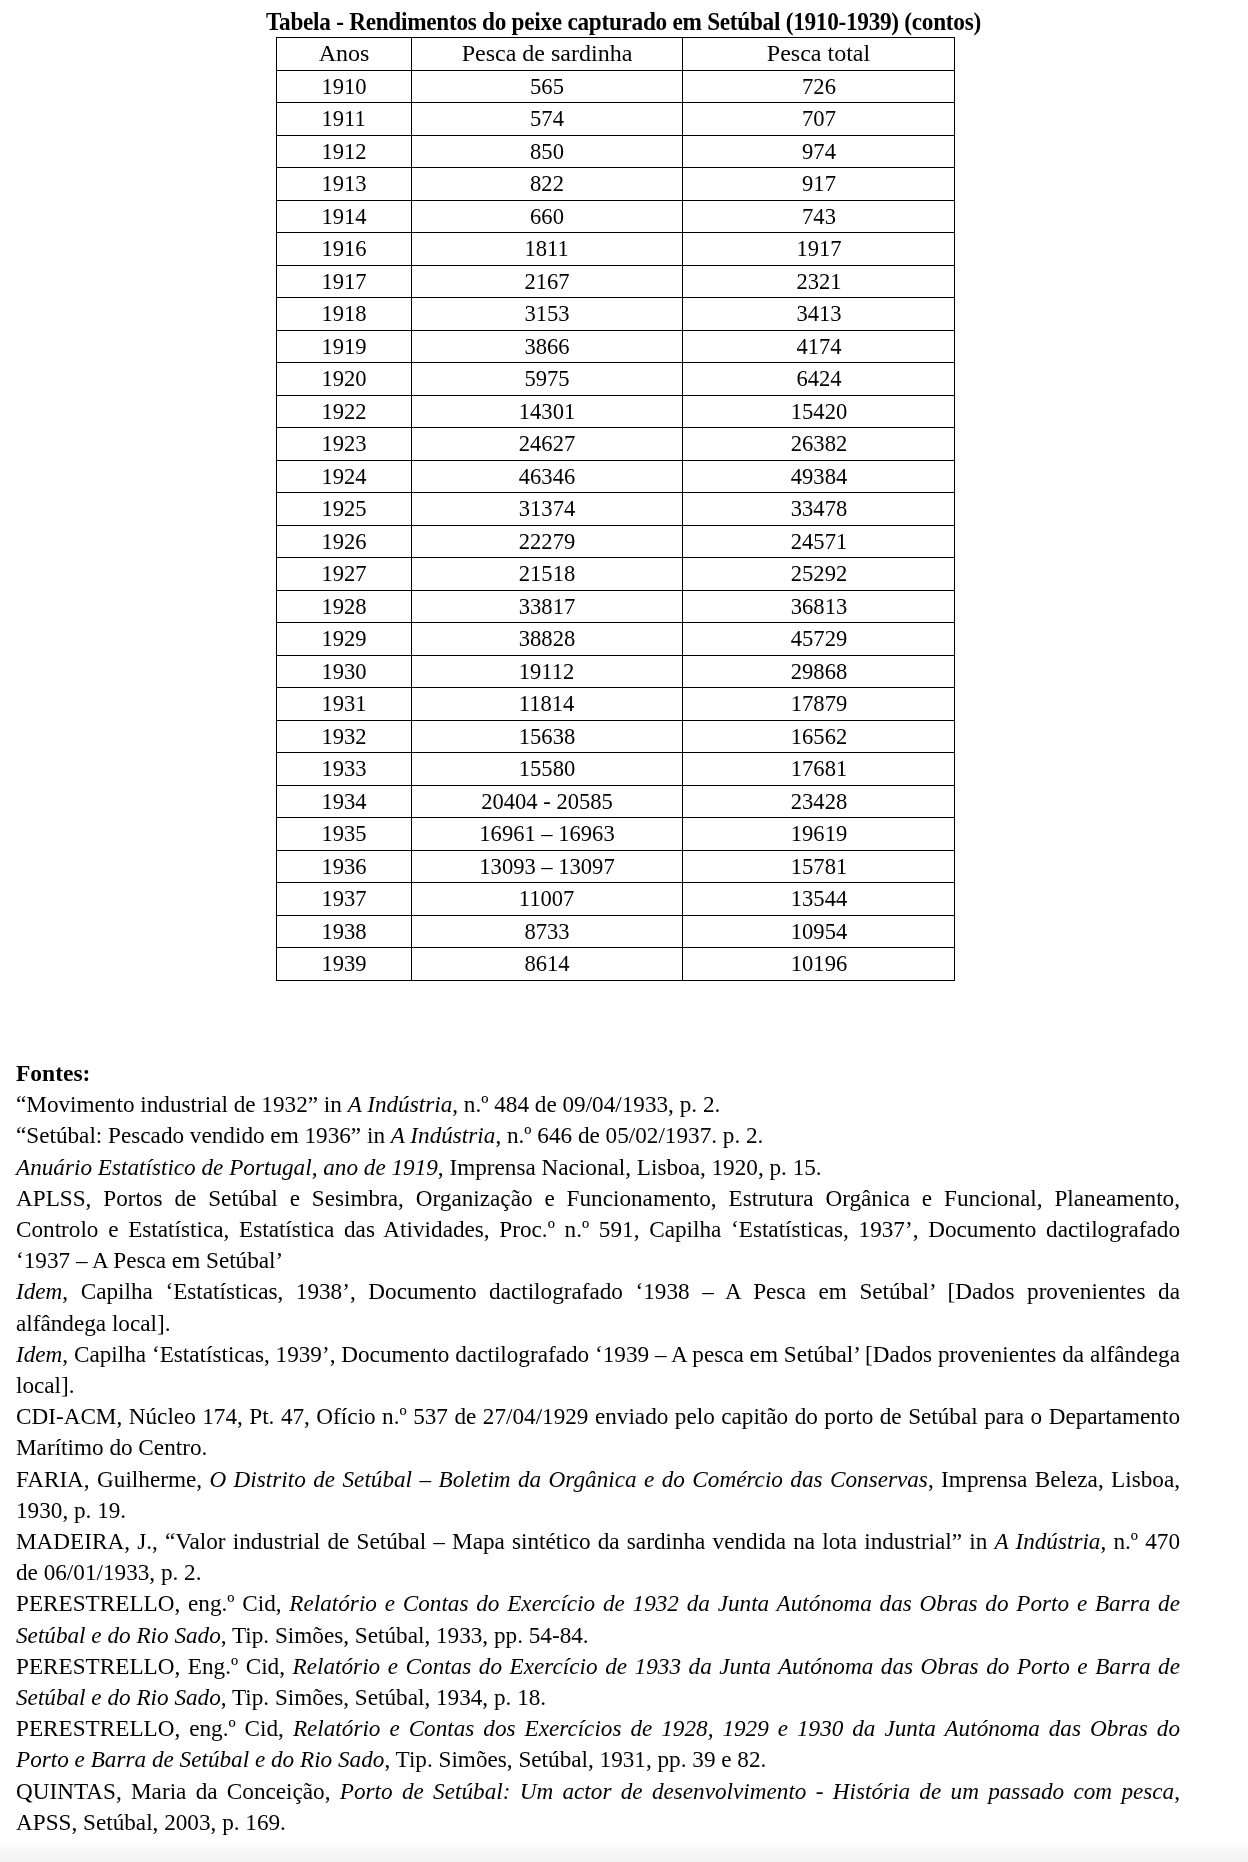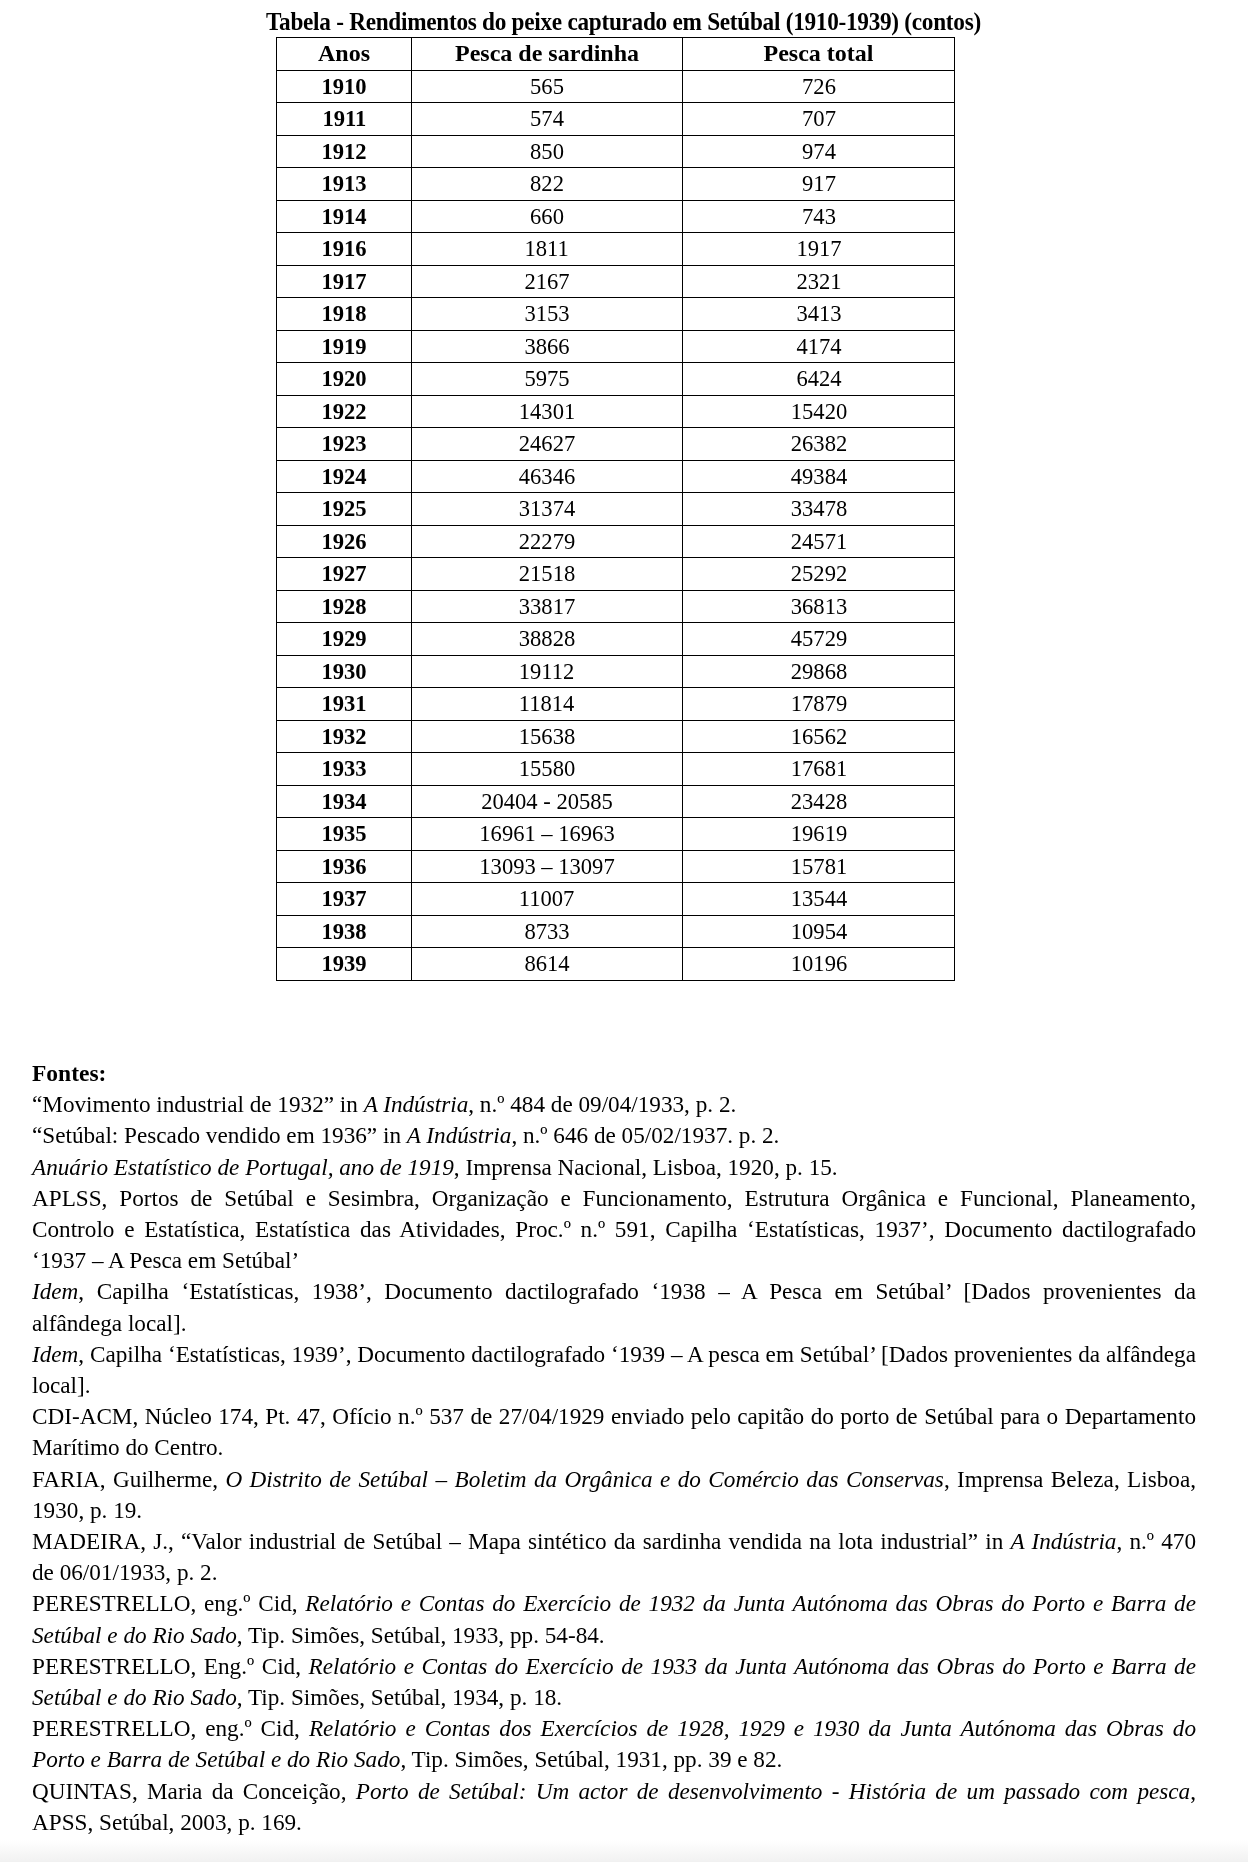--- a/index.html
+++ b/index.html
@@ -46,33 +46,33 @@
     table.data td, table.data th {
       border: 1.3px solid #000;
       height: 31.5px;
       padding: 0;
       text-align: center;
       font-size: 24px;
       line-height: 31px;
       white-space: nowrap;
     }
     table.data th {
-      font-weight: bold;
+      font-weight: normal;
     }
     table.data td.year {
-      font-weight: bold;
+      font-weight: normal;
     }
     col.c-year { width: 135px; }
     col.c-sard { width: 271px; }
     col.c-total { width: 272px; }
     .num { display: inline-block; transform: scaleX(0.94); }
     .sources {
       position: absolute;
       top: 1058px;
-      left: 32px;
+      left: 16px;
       width: 1164px;
       font-size: 23.2px;
       line-height: 31.2px;
     }
     .sources-label {
       font-weight: bold;
       font-size: 23.5px;
     }
     .src {
       text-align: justify;

